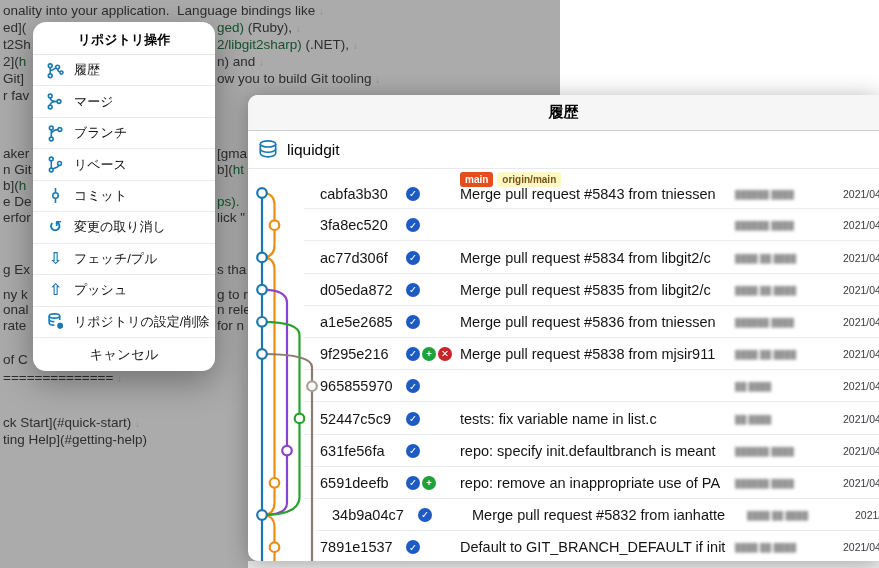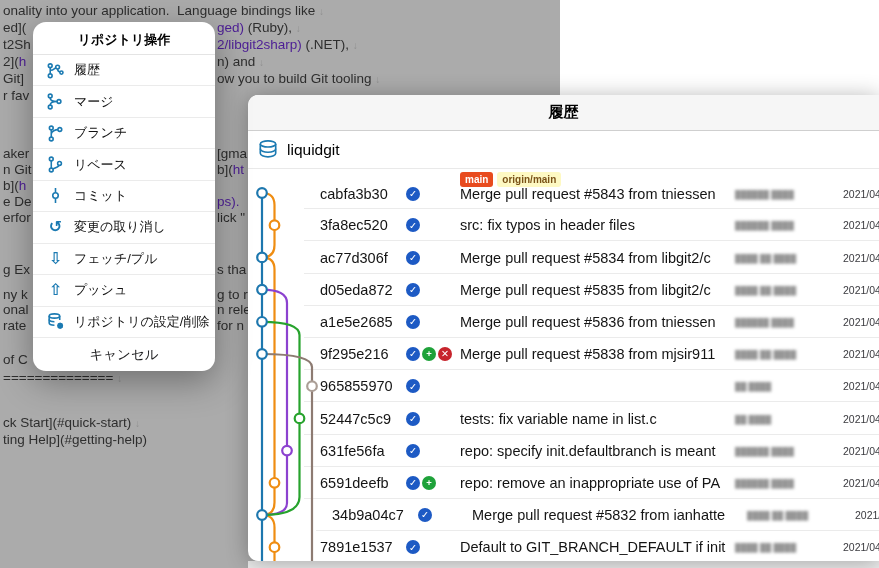--- a/index.html
+++ b/index.html
@@ -5,21 +5,21 @@
   html,body{margin:0;padding:0}
   #stage{position:relative;width:879px;height:568px;overflow:hidden;background:#fff;
          font-family:"Liberation Sans","DejaVu Sans",sans-serif;}
 
   
   .doc-pane{position:absolute;left:0;top:0;width:560px;height:568px;background:#ababab;overflow:hidden}
   .right-pane{position:absolute;left:560px;top:0;width:319px;height:568px;background:#ffffff}
   .below-strip{position:absolute;left:248px;top:561px;width:631px;height:7px;background:#ececec}
 
   .frag{position:absolute;font-size:13.5px;color:#2e2e2e;white-space:pre;line-height:15px}
-  .frag .lnk{color:#4c1d95}
+  .frag .lnk{color:#14532d}
   .frag .arr{color:#8f8f8f;font-size:10px}
 
   
   .menu{position:absolute;left:33px;top:22px;width:182px;height:349px;background:#fff;
         border-radius:13px;box-shadow:0 10px 34px rgba(0,0,0,.35);z-index:3;
         display:flex;flex-direction:column;overflow:hidden}
   .menu-title{height:32px;line-height:35px;text-align:center;font-size:13px;font-weight:bold;color:#000;
         border-bottom:1px solid #e4e4e4;flex:none}
   .menu-item{flex:1;display:flex;align-items:center;padding-left:13px;gap:9px;
         border-bottom:1px solid #ebebeb;font-size:13px;color:#111;cursor:default}
@@ -217,21 +217,20 @@
           </span>
           <span class="vc msg">Merge pull request #5843 from tniessen</span>
           <span class="vc author">██████ ████</span>
           <span class="vc date">2021/04</span>
         </div>
         <div class="c-row" style="height: 32.2px;">
           <span class="vc hash">3fa8ec520</span>
           <span class="vc badges">
             <span class="badge check">✓</span>
           </span>
-          <span class="vc msg">src: fix typos in header files</span>
           <span class="vc author">██████ ████</span>
           <span class="vc date">2021/04</span>
         </div>
         <div class="c-row" style="height: 32.2px;">
           <span class="vc hash">ac77d306f</span>
           <span class="vc badges">
             <span class="badge check">✓</span>
           </span>
           <span class="vc msg">Merge pull request #5834 from libgit2/c</span>
           <span class="vc author">████ ██ ████</span>

